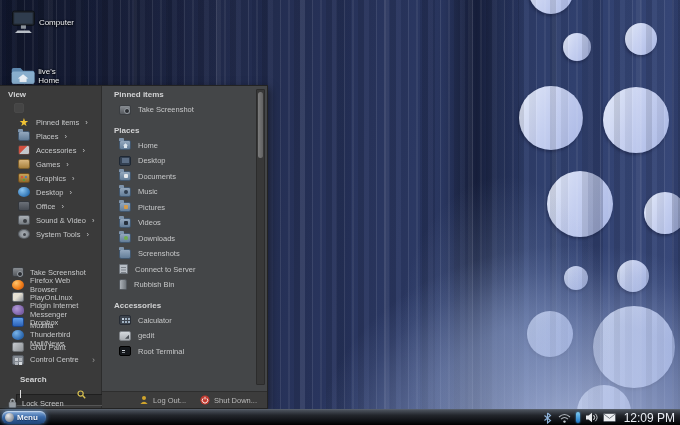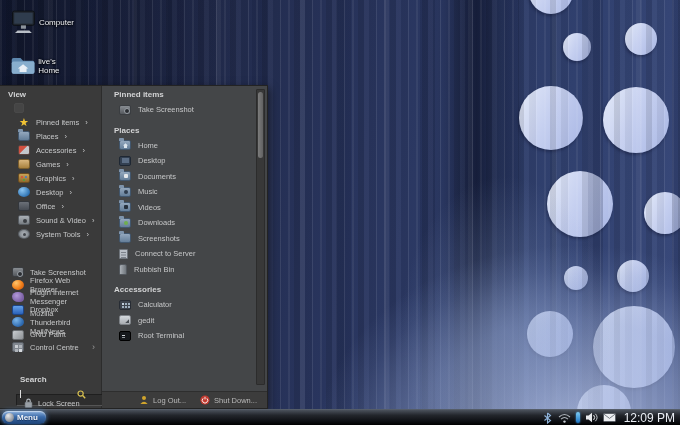--- a/index.html
+++ b/index.html
@@ -62,21 +62,21 @@
   ul.favs li.has-sub .sub-arrow { display:block; }
 
   .search-wrap { position:absolute; top:285px; left:0; right:0;margin-left:12px; }
   .search-box { position:relative; margin:2px 6px 0 4px; }
   .search-box input { width:92px; height:12px; background:#2e2e2e;
     border:1px solid #1f1f1f; border-bottom-color:#555; color:#eee;
     font-size:8px; padding:0 13px 0 4px; outline:none; }
   .search-caret { position:absolute; left:4px; top:2px; width:1px; height:8px; background:#ddd; }
   .search-glass { position:absolute; right:9px; top:2px; }
 
-  .lock-row { position:absolute; top:311px; left:16px; display:flex; align-items:center;
+  .lock-row { position:absolute; top:311px; left:0; display:flex; align-items:center;
     gap:5px; padding-left:8px; color:#c6c7c8; font-size:7.5px; height:12px; cursor:default; }
 
   
   .msec-header { height:14px; line-height:14px; }
   .msec-gap { height:6px; }
   ul.items li { display:flex; align-items:center; gap:7px; height:15.5px;
     color:#c6c7c8; font-size:7.5px; padding-left:5px; cursor:default; }
 
   .menu-footer { position:absolute; left:0; right:0; bottom:0; height:17px;
     background:#3c3c3c; border-top:1px solid #2e2e2e; display:flex;
@@ -195,21 +195,21 @@
 
   <div class="desk-icon" style="left:10px;top:8px;">
     <svg width="32" height="28" viewBox="0 0 32 28">
       <rect x="3" y="1" width="26" height="17" rx="2" fill="#20262e" stroke="#0b0e12"></rect>
       <rect x="5" y="3" width="22" height="13" fill="#2f3c4d"></rect>
       <rect x="13" y="18" width="6" height="4" fill="#8d949c"></rect>
       <path d="M9 24 h14 l3 3 h-20 z" fill="#b9bfc7"></path>
     </svg>
     <div class="dlabel">Computer</div>
   </div>
-  <div class="desk-icon" style="left:10px;top:54px;">
+  <div class="desk-icon" style="left:10px;top:64px;">
     <svg width="30" height="23" viewBox="0 0 30 23">
       <path d="M2 5 q0-2 2-2 h8 l3 3 h11 q2 0 2 2 v11 q0 2-2 2 H4 q-2 0-2-2 z" fill="#5d87ad"></path>
       <path d="M2 9 q0-2 2-2 h22 q2 0 2 2 v10 q0 2-2 2 H4 q-2 0-2-2 z" fill="#88aecd"></path>
       <path d="M15 10 l6 5 h-2 v4 h-8 v-4 h-2 z" fill="#e9eff5"></path>
     </svg>
     <div class="dlabel">live's Home</div>
   </div>
 
   <div class="menu">
 
@@ -269,20 +269,25 @@
       <ul class="mlist favs">
 
       <li>
             <span class="ic ic-screenshot"></span>
             <span>Take Screenshot</span>
 
           </li>
           <li>
             <span class="ic ic-firefox"></span>
             <span>Firefox Web Browser</span>
+
+          </li>
+          <li>
+            <span class="ic ic-playonlinux"></span>
+            <span>PlayOnLinux</span>
 
           </li>
           <li>
             <span class="ic ic-pidgin"></span>
             <span>Pidgin Internet Messenger</span>
 
           </li>
           <li>
             <span class="ic ic-dropbox"></span>
             <span>Dropbox</span>
@@ -348,20 +353,24 @@
             <span class="ic ic-desktop"></span>
             <span>Desktop</span>
           </li>
           <li>
             <span class="ic ic-documents folderish"></span>
             <span>Documents</span>
           </li>
           <li>
             <span class="ic ic-music folderish"></span>
             <span>Music</span>
+          </li>
+          <li>
+            <span class="ic ic-pictures folderish"></span>
+            <span>Pictures</span>
           </li>
           <li>
             <span class="ic ic-videos folderish"></span>
             <span>Videos</span>
           </li>
           <li>
             <span class="ic ic-downloads folderish"></span>
             <span>Downloads</span>
           </li>
           <li>

